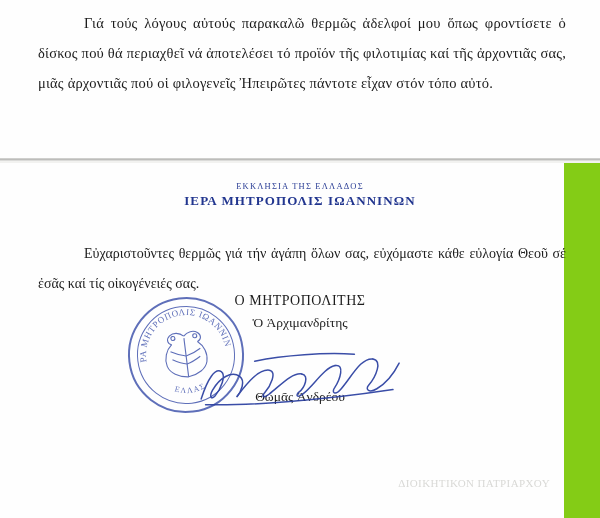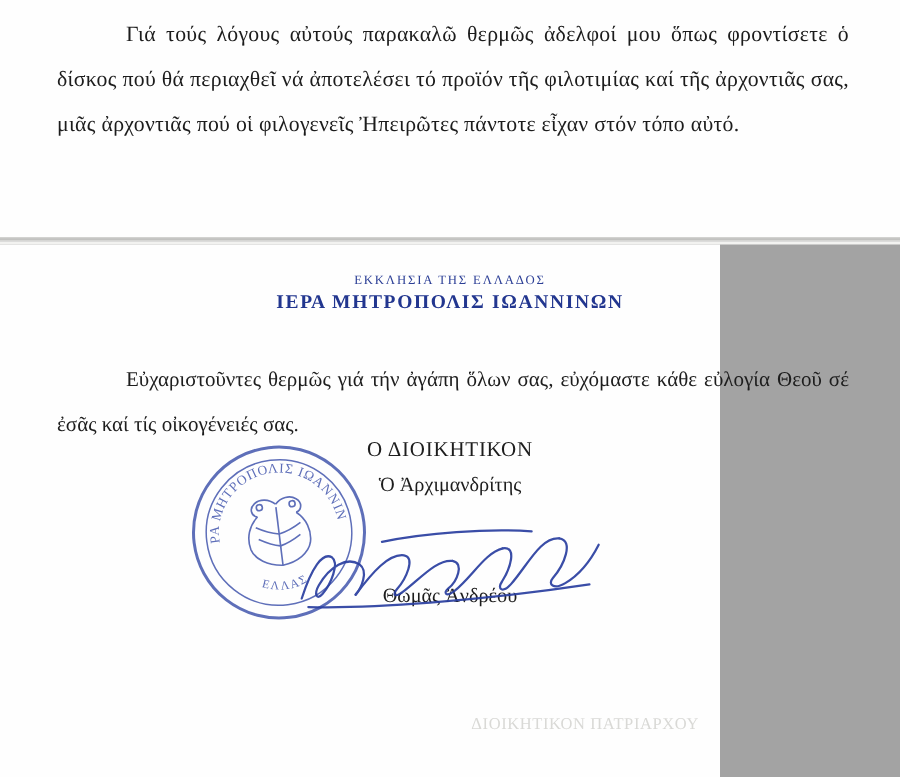--- a/index.html
+++ b/index.html
@@ -10,21 +10,21 @@
     width: 600px;
     height: 518px;
     background: #ffffff;
     font-family: "Liberation Serif", serif;
     overflow: hidden;
   }
   #page {
     position: relative;
     width: 600px;
     height: 518px;
-    background: #a3a3a3;
+    background: #84cc16;
     overflow: hidden;
     text-decoration: underline;
   }
 
   
   .top-block {
     position: absolute;
     left: 0;
     top: 0;
     width: 600px;
@@ -64,21 +64,21 @@
     width: 600px;
     height: 2px;
     background: #f2f2f0;
   }
 
   
   .bottom-block {
     position: absolute;
     left: 0;
     top: 163px;
-    width: 480px;
+    width: 564px;
     height: 355px;
     background: #fefefe;
   }
 
   .letterhead {
     position: absolute;
     left: 0;
     top: 18px;
     width: 600px;
     text-align: center;
@@ -230,21 +230,21 @@
   <div class="bottom-block">
 
     <div class="letterhead">
       <div class="lh-l1">ΕΚΚΛΗΣΙΑ ΤΗΣ ΕΛΛΑΔΟΣ</div>
       <div class="lh-l2">ΙΕΡΑ ΜΗΤΡΟΠΟΛΙΣ ΙΩΑΝΝΙΝΩΝ</div>
     </div>
 
     <div class="body-para"><span class="indent"></span><span>Εὐχαριστοῦντες θερμῶς γιά τήν ἀγάπη ὅλων σας, εὐχόμαστε κάθε εὐλογία Θεοῦ σέ ἐσᾶς καί τίς οἰκογένειές σας.</span></div>
 
     <div class="sign-block">
-      <div class="sig-title">Ο ΔΙΟΙΚΗΤΙΚΟΝ</div>
+      <div class="sig-title">Ο ΜΗΤΡΟΠΟΛΙΤΗΣ</div>
       <div class="sig-line3">Ὁ Ἀρχιμανδρίτης</div>
       <div class="sig-line5">Θωμᾶς Ἀνδρέου</div>
     </div>
 
     <div class="ghost">ΔΙΟΙΚΗΤΙΚΟΝ ΠΑΤΡΙΑΡΧΟΥ</div>
   </div>
 
   <div class="stamp">
     <div class="stamp-text">
       <svg width="112" height="112" viewBox="0 0 112 112">

